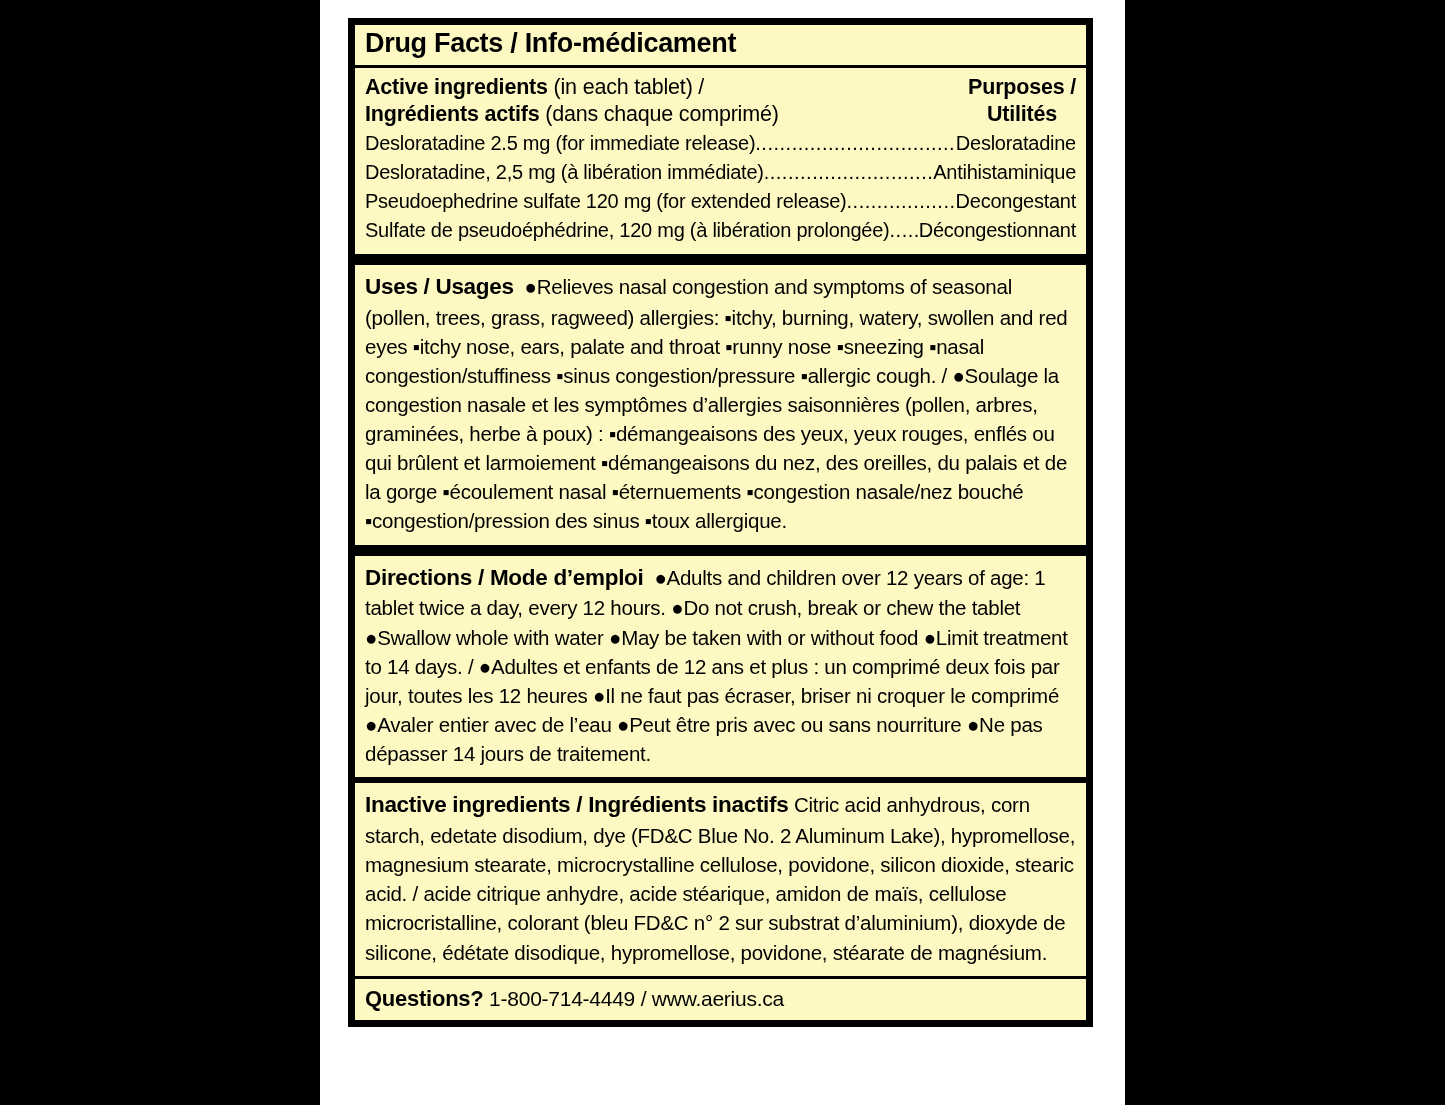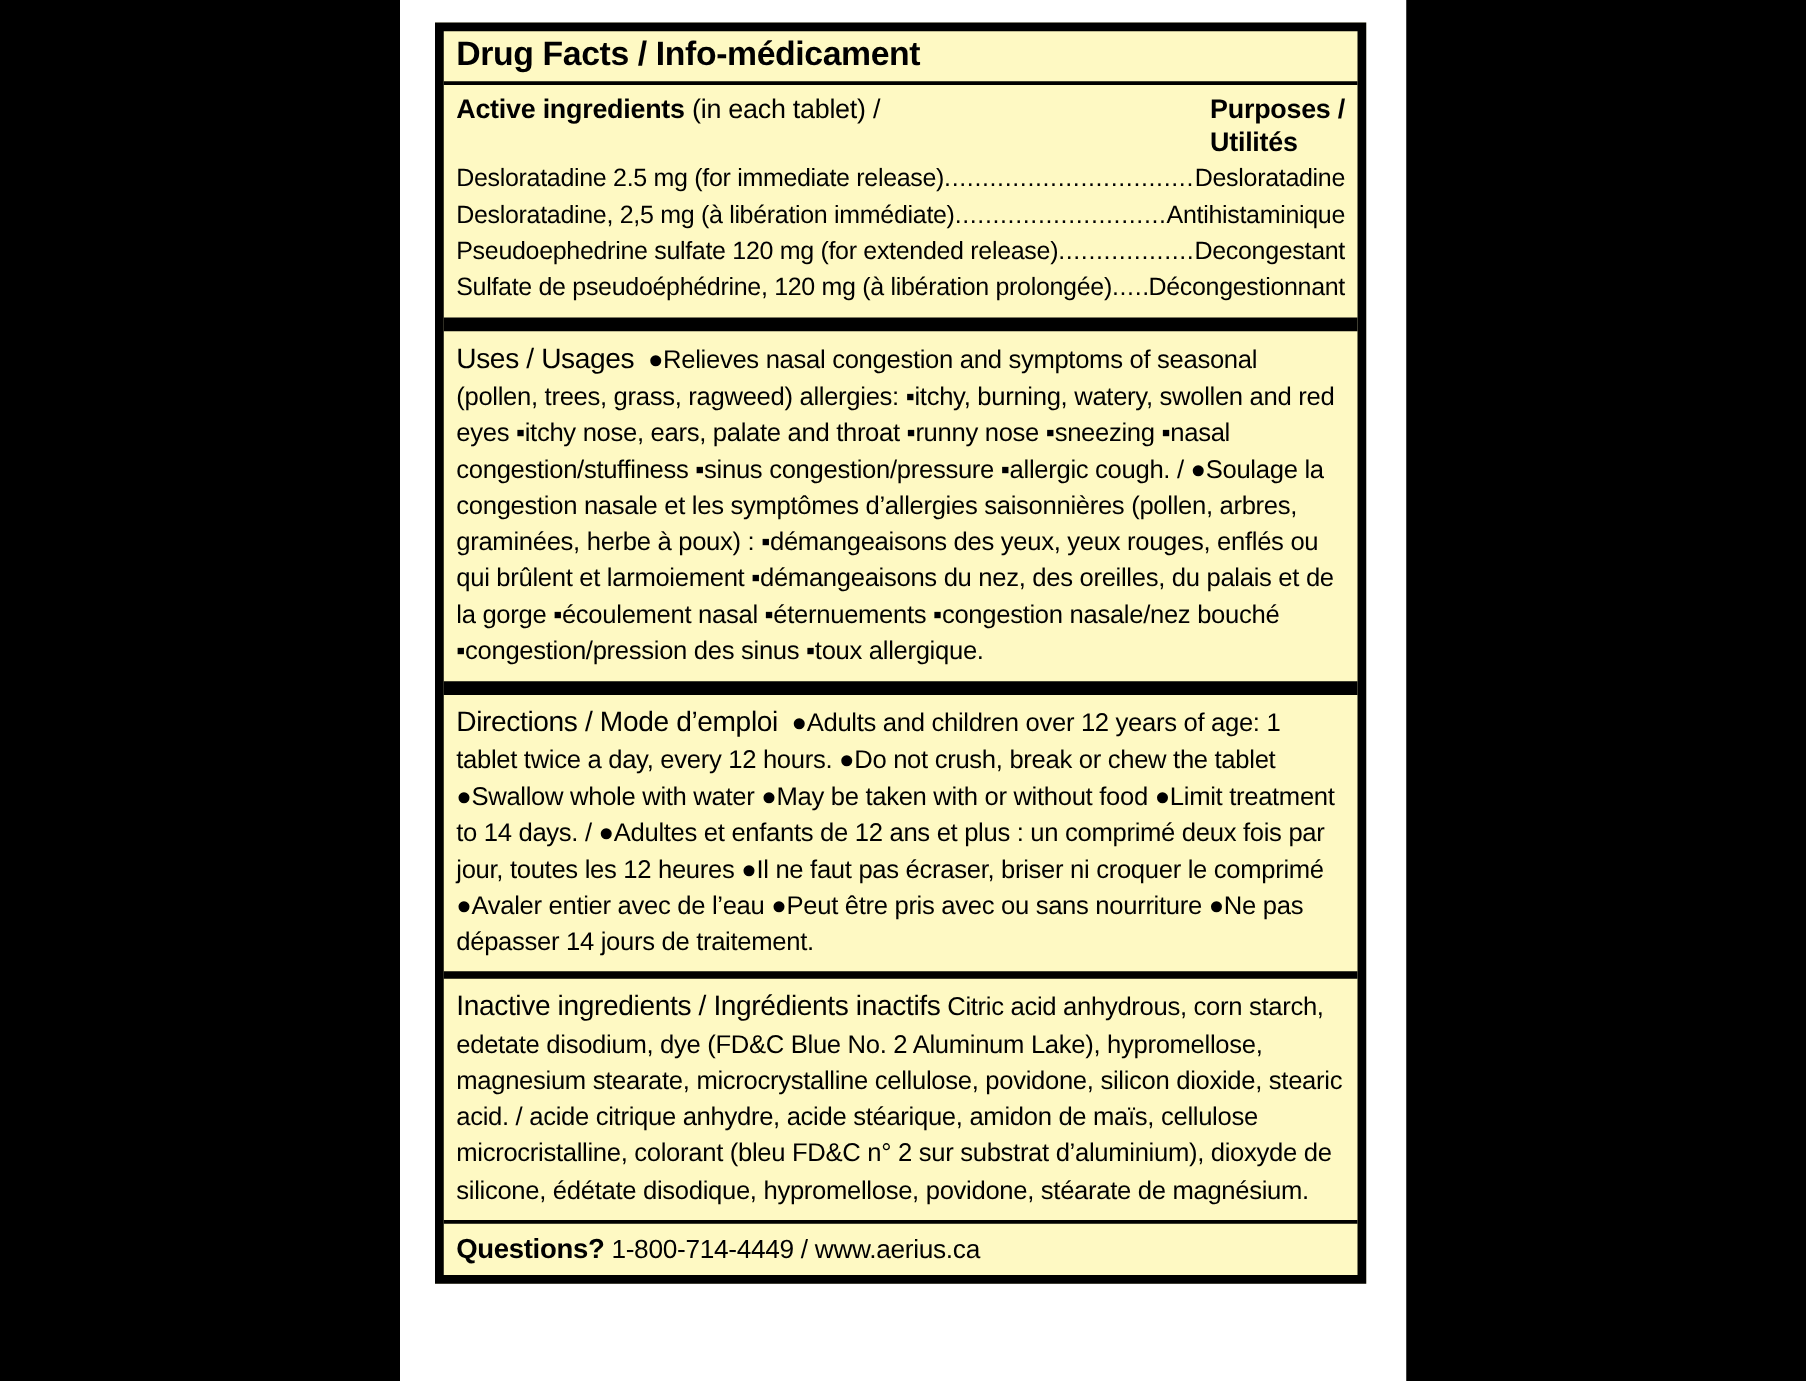--- a/index.html
+++ b/index.html
@@ -74,21 +74,21 @@
   }
   .ai-head-left {
     font-size: 21.5px;
     line-height: 1.28;
     letter-spacing: -0.2px;
   }
   .ai-head-left .b { font-weight: bold; }
   .ai-head-right {
     font-size: 21.5px;
     font-weight: bold;
-    text-align: left;
+    text-align: center;
     line-height: 1.28;
     white-space: nowrap;
     padding-left: 14px;
     letter-spacing: -0.2px;
   }
 
   .ing-line {
     font-size: 20px;
     line-height: 1.45;
     white-space: nowrap;
@@ -106,21 +106,21 @@
   .ing-purpose { flex: 0 0 auto; }
 
   .body-text {
     font-size: 20.5px;
     line-height: 1.42;
     letter-spacing: -0.25px;
     text-align: left;
   }
 
   .sec-head {
-    font-weight: normal;
+    font-weight: bold;
     font-size: 22.5px;
     letter-spacing: -0.3px;
   }
 
   .questions-row {
     padding: 7px 10px 8px 10px;
     font-size: 21px;
     letter-spacing: -0.25px;
   }
   .questions-row .qh { font-weight: bold; font-size: 22px; }
@@ -133,20 +133,21 @@
 
     <div class="title-row">
       <div class="title-text">Drug Facts / Info-médicament</div>
     </div>
     <div class="rule-thin"></div>
 
     <div class="section">
       <div class="ai-head">
         <div class="ai-head-left">
           <div><span class="b">Active ingredients</span><span> (in each tablet) /</span></div>
+          <div><span class="b">Ingrédients actifs</span><span> (dans chaque comprimé)</span></div>
         </div>
         <div class="ai-head-right">
           <div>Purposes /</div>
           <div>Utilités</div>
         </div>
       </div>
 
       <div>
         <div class="ing-line">
           <span class="ing-name">Desloratadine 2.5 mg (for immediate release)</span>

